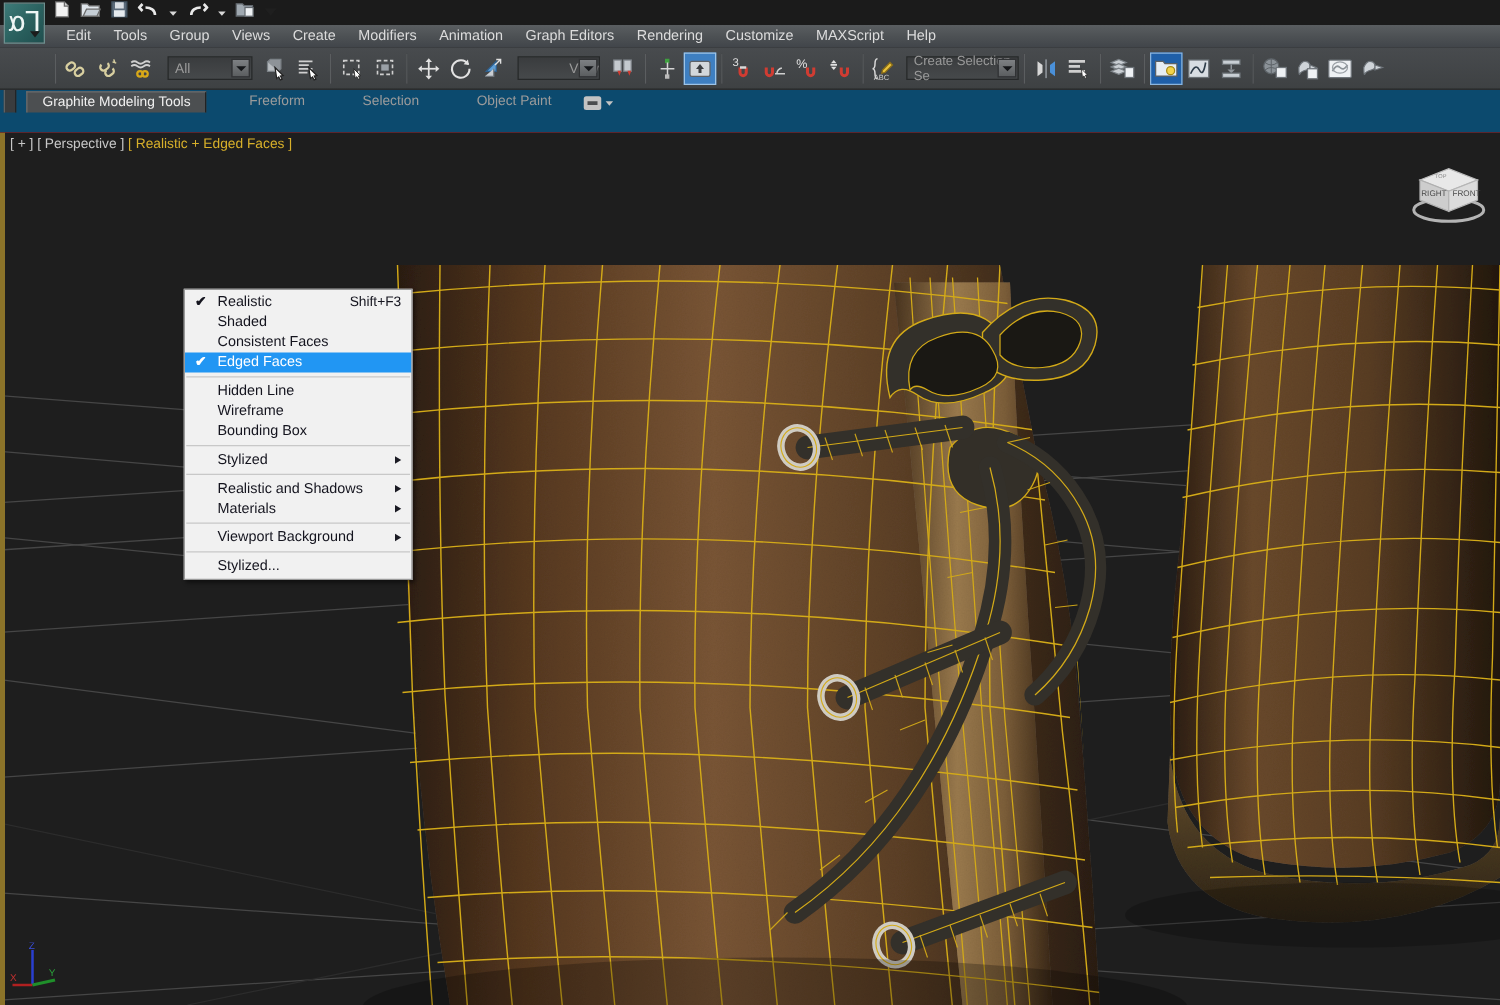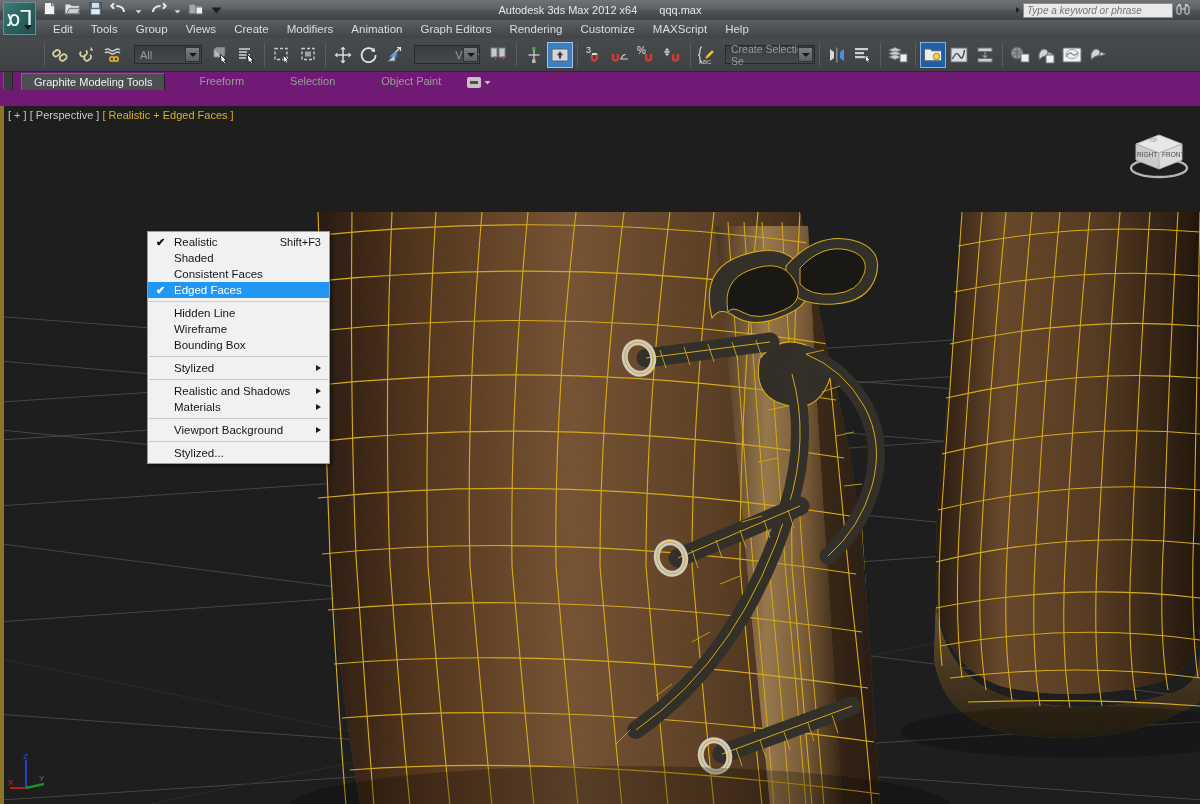--- a/index.html
+++ b/index.html
@@ -92,21 +92,21 @@
   .tb-combo .cb-arrow {
     position: absolute; right: 1px; top: 1px; width: 15px; height: 15px;
     background: linear-gradient(to bottom,#7d8083,#5b5e60); border: 1px solid #303234;
     display: flex; align-items: center; justify-content: center;
   }
   .cb-tri { width:0;height:0;border-top:4px solid #15171a;border-left:4px solid transparent;border-right:4px solid transparent; }
 
   
   .ribbon {
     position: absolute; left: 0; top: 72px; width: 1200px; height: 34px;
-    background: #701a75;
+    background: #0c4a6e;
   }
   .ribbon-tabs { position: absolute; left: 0; top: 0; height: 18px; width: 1200px; display: flex; align-items: flex-end; }
   .rib-grip { width: 10px; height: 18px; background: #3a3c3e; border-left: 1px solid #5e6163; border-right: 1px solid #222426; margin-left:3px;}
   .rib-tab {
     height: 17px; line-height: 17px; font-size: 11px; color: #9b9b9b;
     padding: 0 12px; text-align: center; white-space: nowrap;
   }
   .rib-tab.sel { background: #4c4f51; color: #f0f0f0; border-top: 1px solid #6a6d6f; border-left: 1px solid #6a6d6f; border-right: 1px solid #222; }
   .rib-mini {
     margin-left: 14px; width: 26px; height: 16px; display: flex; align-items:center; gap:3px;
@@ -158,39 +158,20 @@
     position: absolute; right: 8px; top: 5px; width: 0; height: 0;
     border-left: 5px solid #1b1b24; border-top: 3.5px solid transparent; border-bottom: 3.5px solid transparent;
   }
   .vpmenu-sep { height: 1px; background: #c8c8c8; margin: 3px 1px; }
 </style>
 </head>
 <body>
 
 <div id="app">
 
-  <div class="titlebar">
-    <div class="title-text">
-      <span>Autodesk 3ds Max  2012 x64</span><span class="fname">qqq.max</span>
-    </div>
-    <div class="qsearch-wrap">
-      <div class="qsearch-arrow"></div>
-      <input class="qsearch" value="" placeholder="Type a keyword or phrase" style="">
-      <div class="qsearch-icon">
-        <svg width="14" height="12" viewBox="0 0 14 12">
-            <g fill="none" stroke="#d8d8d8" stroke-width="1">
-              <rect x="1" y="3" width="4" height="8" rx="1"></rect>
-              <rect x="9" y="3" width="4" height="8" rx="1"></rect>
-              <path d="M5 6h4"></path>
-              <path d="M2.5 3V1.5h2V3M9.5 3V1.5h2V3"></path>
-            </g>
-          </svg>
-      </div>
-    </div>
-  </div>
 
   <div class="menubar">
     <div class="menu-item">Edit</div>
     <div class="menu-item">Tools</div>
     <div class="menu-item">Group</div>
     <div class="menu-item">Views</div>
     <div class="menu-item">Create</div>
     <div class="menu-item">Modifiers</div>
     <div class="menu-item">Animation</div>
     <div class="menu-item">Graph Editors</div>

